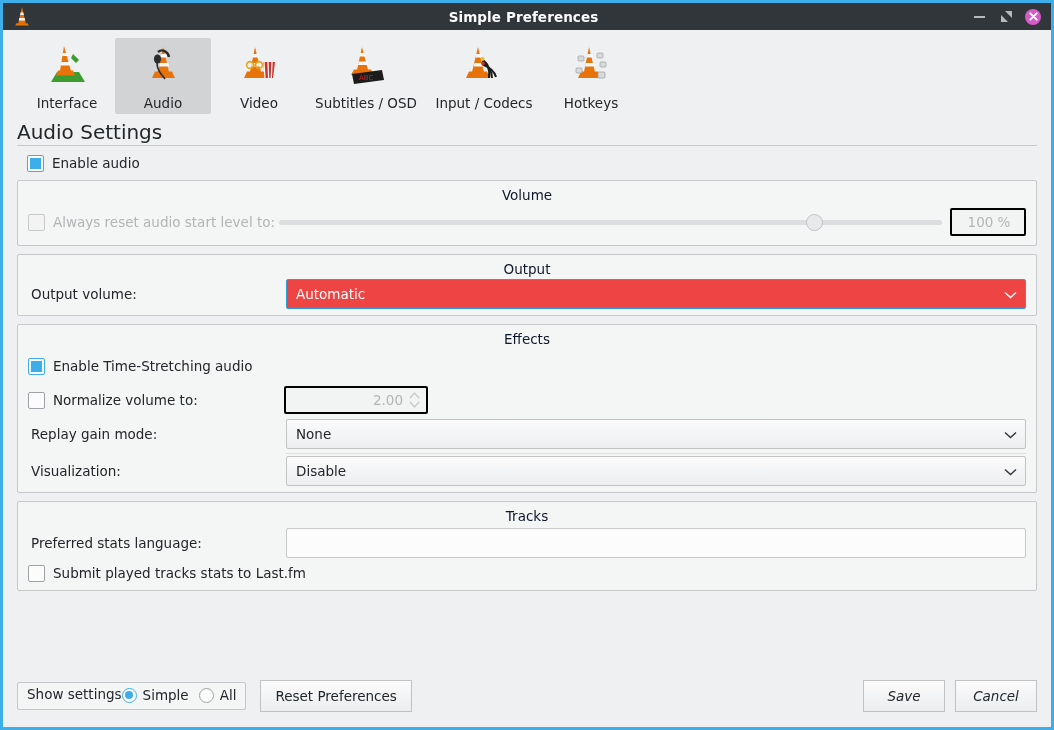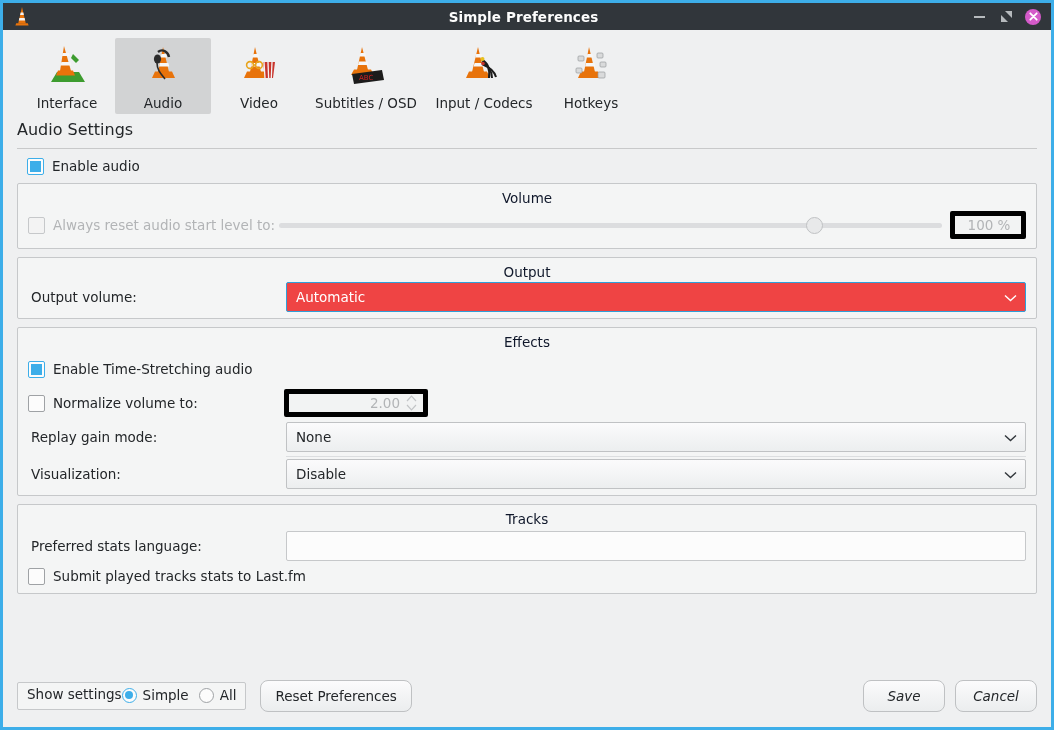--- a/index.html
+++ b/index.html
@@ -95,25 +95,25 @@
   .tool-icon { height: 44px; display:flex; align-items:flex-end; justify-content:center; }
   .tool-label {
     margin-top: 7px;
     font-size: 13.5px;
     color: #232629;
     white-space: nowrap;
   }
 
   
   .page-heading {
-    font-size: 16px;
+    font-size: 20px;
     color: #232629;
     padding: 0 0 0 14px;
     margin-top: -2px;
-    margin-bottom: 9px;
+    margin-bottom: 1px;
   }
   .heading-rule {
     height: 1px;
     background: #c8c9ca;
     margin: 0 14px 0 14px;
   }
 
   
   .content {
     flex: 1;
@@ -213,21 +213,21 @@
     width: 17px; height: 17px;
     border-radius: 50%;
     background: #e8e9ea;
     border: 1px solid #c0c2c4;
     cursor: pointer;
   }
 
   
   .spinbox {
     height: 28px;
-    border: 5px solid #000000;
+    border: 2px solid #000000;
     border-radius: 2px;
     background: #f2f3f3;
     display: flex;
     align-items: center;
     justify-content: flex-end;
     padding: 0 6px 0 8px;
     font-size: 13.5px;
     color: #b2b4b6;
     gap: 6px;
   }
@@ -311,21 +311,21 @@
   }
   .radio.selected { border-color: #3daee9; }
   .radio.selected::after {
     content: ""; width: 8px; height: 8px; border-radius: 50%; background: #3daee9;
   }
   .radio-label { font-size: 13.5px; color: #232629; }
 
   .btn {
     height: 32px;
     border: 1px solid #bfc1c3;
-    border-radius: 8px;
+    border-radius: 0;
     background: linear-gradient(to bottom, #fbfbfc, #ebedee);
     font-size: 13.5px;
     color: #232629;
     padding: 0 14px;
     display: flex;
     align-items: center;
     justify-content: center;
     cursor: pointer;
     font-family: "DejaVu Sans", "Liberation Sans", sans-serif;
   }

